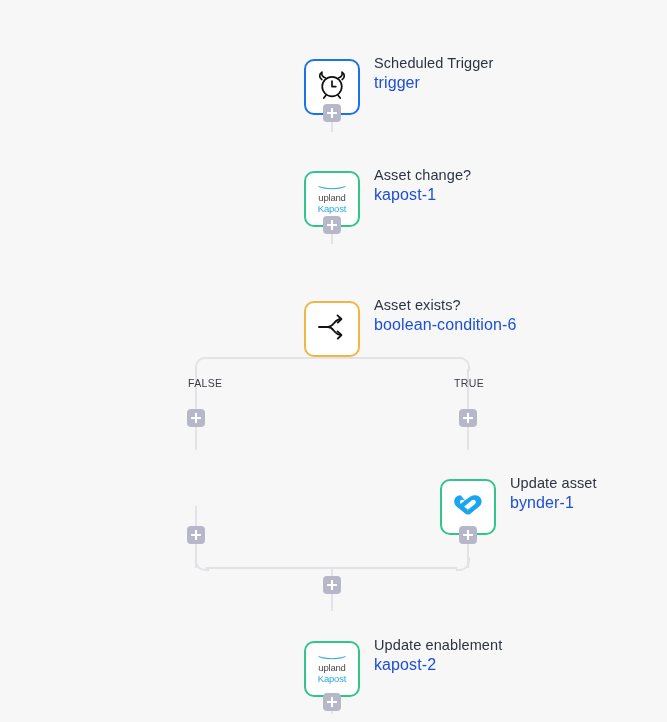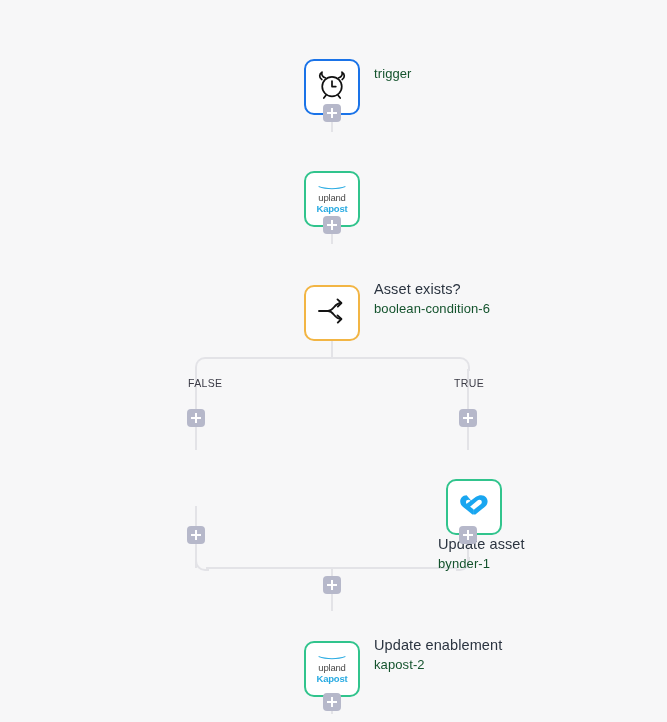--- a/index.html
+++ b/index.html
@@ -69,22 +69,22 @@
     margin-left: 14px;
     white-space: nowrap;
   }
   .node-title {
     font-size: 14.5px;
     color: #2b3440;
     line-height: 18px;
     letter-spacing: 0.1px;
   }
   .node-sub {
-    font-size: 13px;
-    color: #14532d;
+    font-size: 16px;
+    color: #1d4ed8;
     line-height: 17px;
     margin-top: 2px;
     letter-spacing: 0.1px;
   }
 
   
   .kapost-logo {
     width: 40px;
     text-align: center;
     line-height: 1;
@@ -99,21 +99,20 @@
     color: #4a4a4a;
     letter-spacing: -0.2px;
     display: block;
   }
   .kapost-name {
     font-size: 9.5px;
     color: #29abe2;
     letter-spacing: -0.2px;
     display: block;
     margin-top: 1px;
-    font-weight: bold;
   }
 
   
   .plus-btn {
     position: absolute;
     width: 18px;
     height: 18px;
     border-radius: 4px;
     background: #b6b8ca;
     z-index: 4;
@@ -179,56 +178,61 @@
           <circle cx="16" cy="17.5" r="9.2" fill="#ffffff"></circle>
           <path d="M9.6 9.2 A4 4 0 0 1 6.6 3.9 A4 4 0 0 0 6.4 10.9"></path>
           <path d="M22.4 9.2 A4 4 0 0 0 25.4 3.9 A4 4 0 0 1 25.6 10.9"></path>
           <path d="M16 12.3 L16 17.5 L19.6 17.5"></path>
           <path d="M10.3 25.6 L8.3 28.3"></path>
           <path d="M21.7 25.6 L23.7 28.3"></path>
         </svg>
       </span>
     </div>
     <div class="node-text">
+      <div class="node-title">Scheduled Trigger</div>
       <div class="node-sub">trigger</div>
     </div>
   </div>
 
   <div class="node" style="left:304px; top:142px;">
     <div class="node-box b-green">
       <span class="kapost-logo">
         <svg class="kapost-swoosh" width="28" height="5" viewBox="0 0 28 5" aria-hidden="true">
           <path d="M0.6 1.1 C8 3.9 20 3.9 27.4 1.1 L27.4 2.0 C20 4.9 8 4.9 0.6 2.0 Z" fill="#29abe2"></path>
         </svg>
         <span class="kapost-upland">upland</span>
         <span class="kapost-name">Kapost</span>
       </span>
     </div>
-  </div>
-
-  <div class="node" style="left:304px; top:256px;">
+    <div class="node-text">
+      <div class="node-title">Asset change?</div>
+      <div class="node-sub">kapost-1</div>
+    </div>
+  </div>
+
+  <div class="node" style="left:304px; top:272px;">
     <div class="node-box b-amber">
       <span>
         <svg width="34" height="30" viewBox="0 0 34 30" fill="none" stroke="#141414" stroke-width="1.9" stroke-linecap="round" stroke-linejoin="round">
           <path d="M4 15 L13 15"></path>
           <path d="M13 15 C19 15 19 7 26 7"></path>
           <path d="M13 15 C19 15 19 23 26 23"></path>
           <path d="M22.5 3.4 L26.4 7 L22.8 10.6"></path>
           <path d="M22.5 19.4 L26.4 23 L22.8 26.6"></path>
         </svg>
       </span>
     </div>
     <div class="node-text">
       <div class="node-title">Asset exists?</div>
       <div class="node-sub">boolean-condition-6</div>
     </div>
   </div>
 
 
-  <div class="node" style="left:424px; top:450px;flex-direction:column;">
+  <div class="node" style="left:440px; top:450px;">
     <div class="node-box b-green">
       <span>
         <svg width="30" height="28" viewBox="0 0 30 28" fill="none">
           <path d="M7.6 4.2 C3.4 4.2 1.2 7.4 1.2 10.4 C1.2 13.0 2.7 14.8 4.7 16.4
                    L13.4 23.4 C14.0 23.9 14.9 23.5 14.9 22.7 L14.9 19.3
                    C14.9 18.9 14.7 18.6 14.4 18.3 L8.4 13.6
                    C7.5 12.9 7.0 12.0 7.0 11.0 C7.0 9.7 8.0 8.8 9.3 8.8
                    C10.2 8.8 10.9 9.1 11.6 9.7 L14.2 11.9" fill="#19a6f0"></path>
           <path d="M22.2 4.2 C26.4 4.2 28.6 7.4 28.6 10.4 C28.6 13.0 27.1 14.8 25.1 16.4
                    L16.4 23.4 C15.8 23.9 14.9 23.5 14.9 22.7 L14.9 19.3

